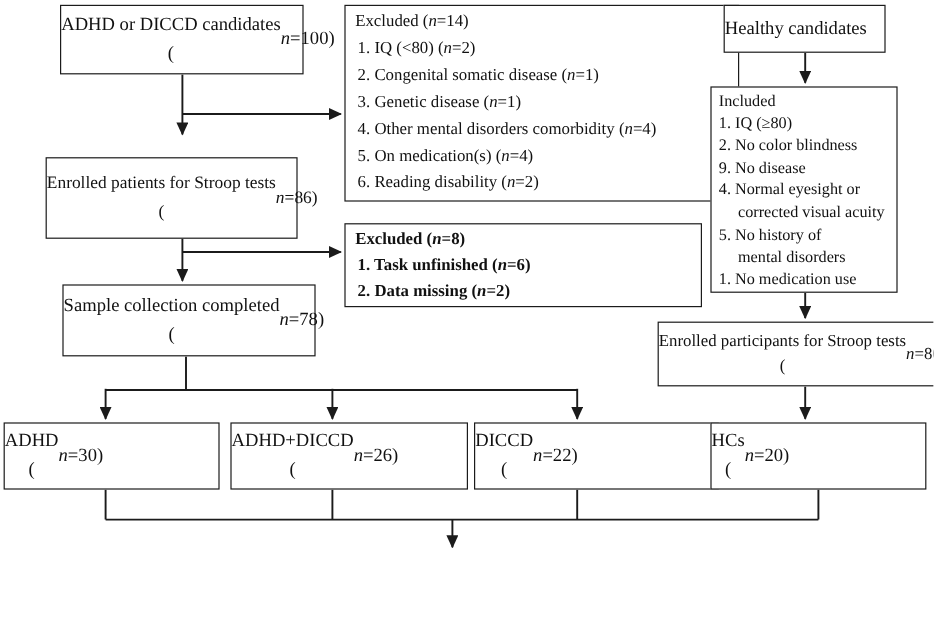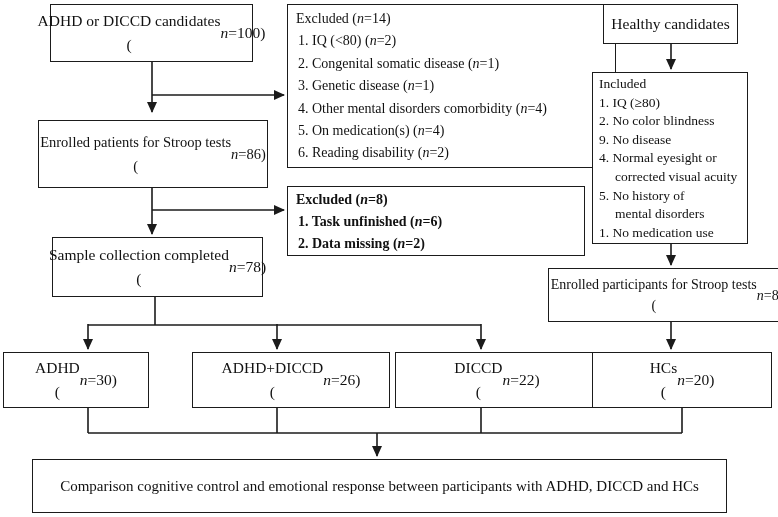--- a/index.html
+++ b/index.html
@@ -19,46 +19,46 @@
   }
   svg.connectors{position:absolute;left:0;top:0;z-index:1;}
   svg.connectors line{stroke:var(--line);stroke-width:1.6;}
   .box{
     position:absolute;z-index:2;
     background:var(--fill);
     border:1.6px solid var(--line);
     box-sizing:border-box;
   }
   .box.center{
-    display:flex;align-items:center;justify-content:center;
+    display:flex;align-items:center;justify-content:flex-start;
     text-align:center;
     font-size:15.5px;line-height:24px;
     white-space:nowrap;
   }
   .box.list{
     font-size:14px;
     text-align:left;
   }
   .box.list .hd{padding:3px 4px 0 8px;line-height:22px;}
   .box.list .its .li{padding-left:22px;text-indent:-12px;line-height:22px;padding-right:2px;}
   
   #boxA{left:50px;top:4px;width:203px;height:58px;}
   #boxB{left:287px;top:4px;width:329px;height:164px;}
   #boxB .hd,#boxB .its .li{line-height:22.4px;}
   #boxC{left:603px;top:4px;width:135px;height:40px;}
   #boxD{left:592px;top:72px;width:156px;height:172px;font-size:13.5px;}
   #boxD .hd{line-height:18.6px;padding:2px 2px 0 6px;}
   #boxD .its .li{line-height:18.6px;padding-left:22px;text-indent:-16px;padding-right:2px;}
-  #boxE{left:38px;top:120px;width:230px;height:68px;font-size:14.5px;}
+  #boxE{left:38px;top:131px;width:210px;height:68px;font-size:14.5px;}
   #boxF{left:287px;top:186px;width:298px;height:70px;}
   #boxF .hd,#boxF .its .li{line-height:22px;font-weight:bold;}
   #boxF .hd{padding-top:2px;}
   #boxG{left:52px;top:237px;width:211px;height:60px;}
   #boxH{left:528px;top:268px;width:245px;height:54px;font-size:14px;line-height:21px;margin-left:20px;}
-  #boxQ1{left:3px;top:352px;width:146px;height:56px;}
+  #boxQ1{left:3px;top:352px;width:180px;height:56px;}
   #boxQ2{left:192px;top:352px;width:198px;height:56px;}
   #boxQ3{left:395px;top:352px;width:204px;height:56px;}
   #boxQ4{left:592px;top:352px;width:180px;height:56px;}
   #boxI{left:32px;top:459px;width:695px;height:54px;font-size:15px;}
   i{font-style:italic;}
 </style>
 </head>
 <body>
 
 <div id="canvas">
@@ -133,15 +133,14 @@
 
   <div class="box center" id="boxG">Sample collection completed<br>(<i>n</i>=78)</div>
 
   <div class="box center" id="boxH">Enrolled participants for Stroop tests<br>(<i>n</i>=86)</div>
 
   <div class="box center" id="boxQ1">ADHD<br>(<i>n</i>=30)</div>
   <div class="box center" id="boxQ2">ADHD+DICCD<br>(<i>n</i>=26)</div>
   <div class="box center" id="boxQ3">DICCD<br>(<i>n</i>=22)</div>
   <div class="box center" id="boxQ4">HCs<br>(<i>n</i>=20)</div>
 
-  <div class="box center" id="boxI">Comparison cognitive control and emotional response between participants with ADHD, DICCD and HCs</div>
 
 </div>
 
 </body></html>

